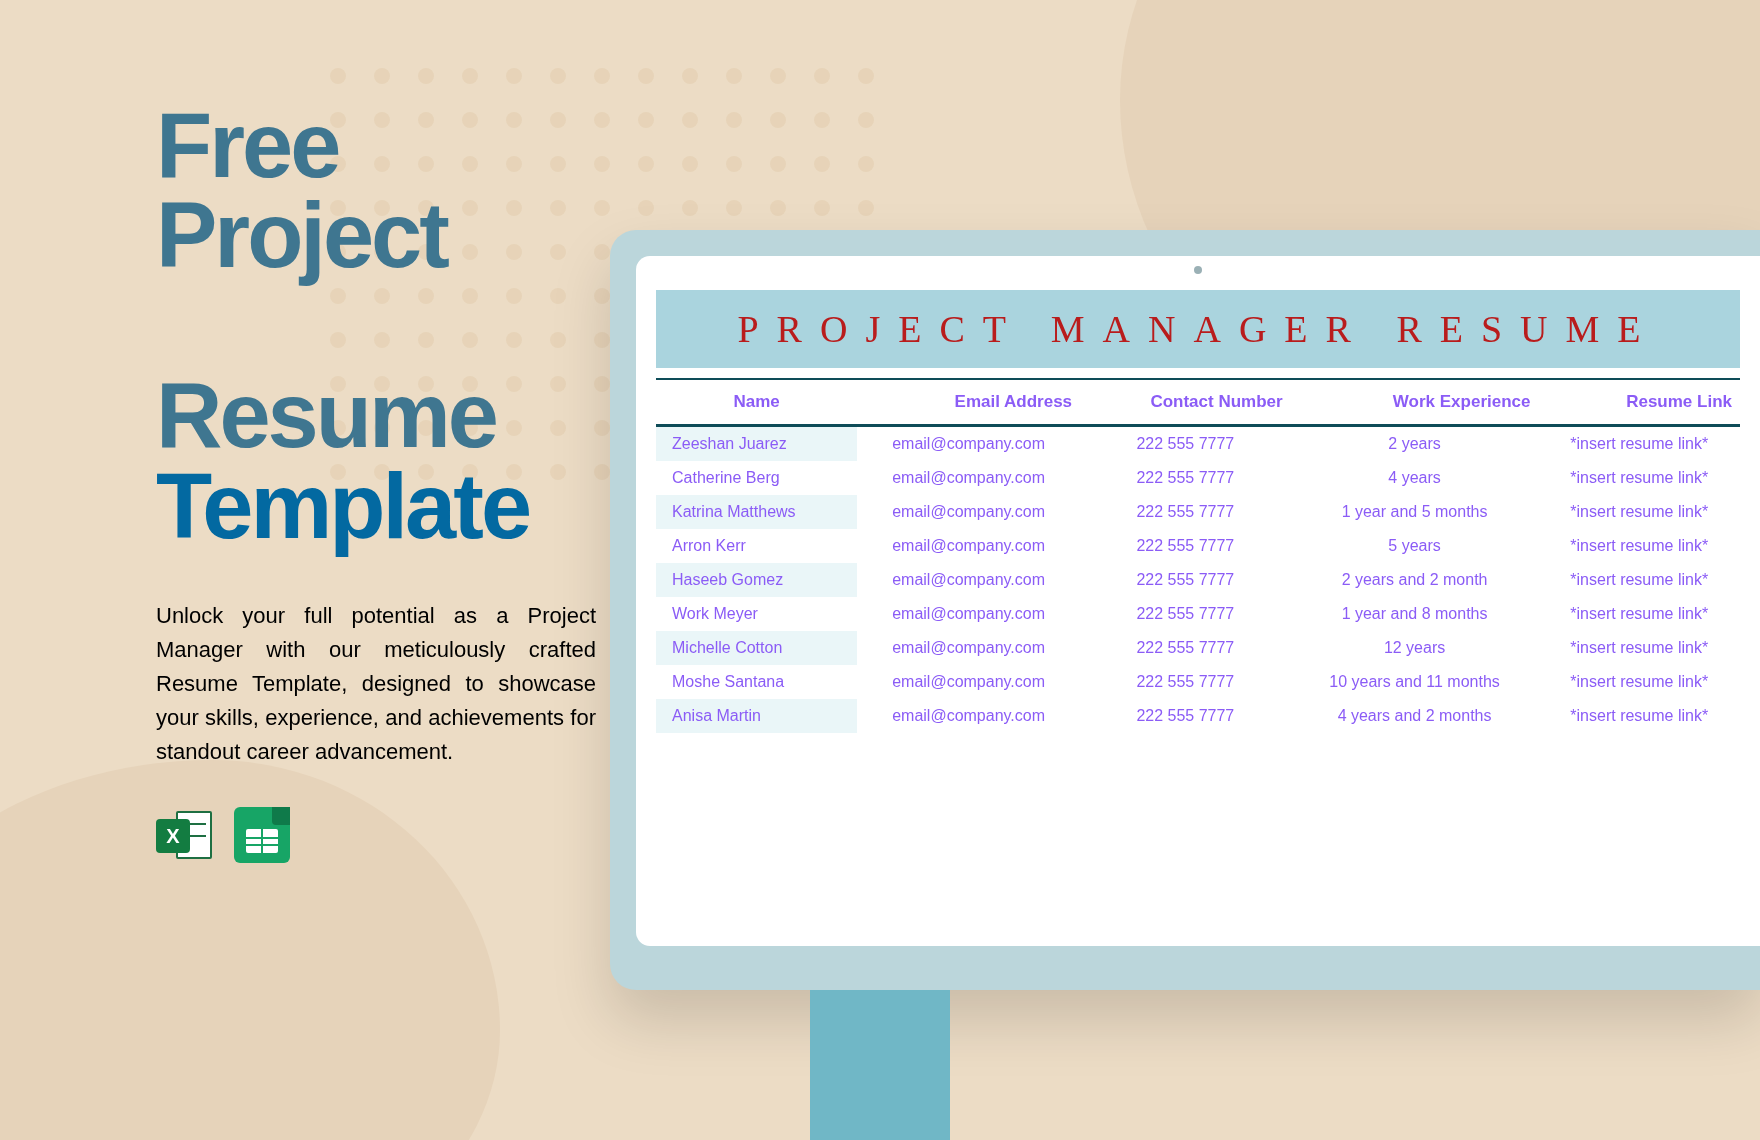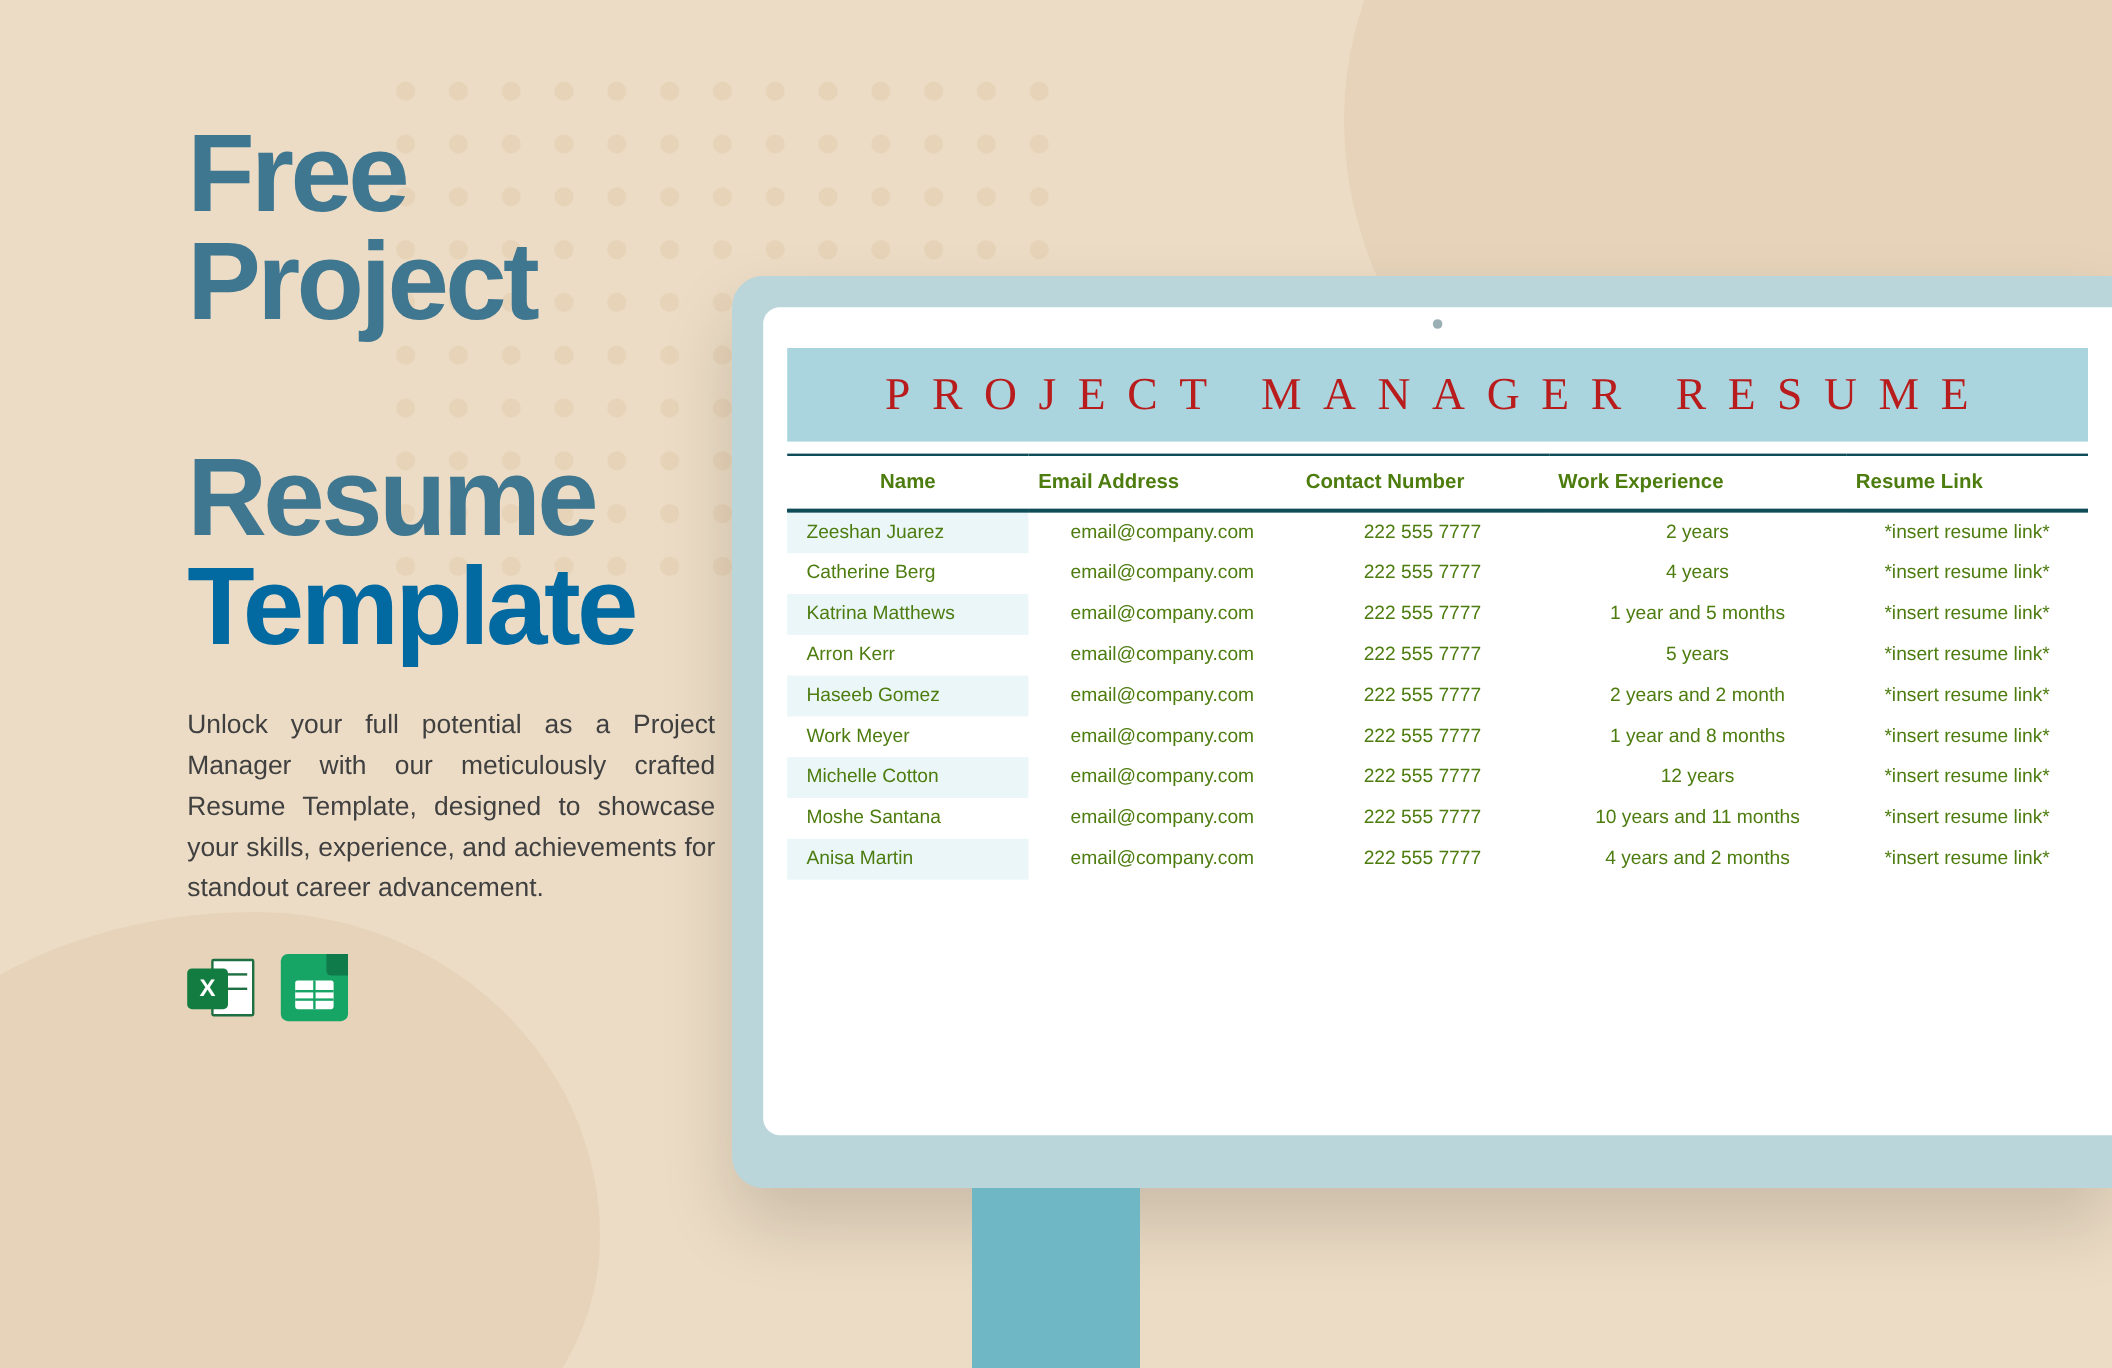--- a/index.html
+++ b/index.html
@@ -23,24 +23,24 @@
   .heading{
     font-family:Arial Black,Impact,Arial,sans-serif;
     font-weight:900;
     font-size:92px;
     line-height:0.98;
     letter-spacing:-3px;
     color:#3F7690;
   }
   .heading .accent{color:#0369a1;display:block}
   .desc{
-    margin-top:36px;
+    margin-top:48px;
     font-size:22px;
     line-height:1.55;
-    color:#404040;
+    color:#000000;
     text-align:justify;
   }
   .icons{margin-top:38px;display:flex;gap:22px;align-items:center}
   .app-icon{width:56px;height:56px;position:relative}
   .excel-icon .book{position:absolute;right:0;top:4px;width:36px;height:48px;background:#fff;border:2px solid #1e6f42;border-radius:2px}
   .excel-icon .book::before,.excel-icon .book::after{content:"";position:absolute;left:4px;right:4px;height:2px;background:#1e6f42}
   .excel-icon .book::before{top:10px}
   .excel-icon .book::after{top:22px}
   .excel-icon .badge{position:absolute;left:0;top:12px;width:34px;height:34px;background:#137c41;border-radius:4px;display:flex;align-items:center;justify-content:center;color:#fff;font-weight:900;font-size:20px}
   .sheets-icon .page{position:absolute;inset:0;background:#17a566;border-radius:6px}
@@ -82,27 +82,27 @@
     display:flex;align-items:center;justify-content:center;
     color:#b91c1c;
     font-size:38px;
     letter-spacing:18px;
     font-weight:400;
     font-family:Georgia,'Times New Roman',serif;
   }
   .sheet{
     margin:10px 20px 0 20px;
   }
-  table{width:100%;border-collapse:collapse;font-size:17px;color:#4d7c0f}
+  table{width:100%;border-collapse:collapse;font-size:17px;color:#8b5cf6}
   thead th{
     padding:12px 8px;
     border-bottom:3px solid #0e4c58;
     border-top:2px solid #0e4c58;
     font-weight:700;
-    text-align:left;
+    text-align:right;
     background:#fff;
   }
   thead th:first-child{text-align:center}
   tbody td{padding:8px 2px;text-align:center;font-size:16px}
   tbody td:first-child{text-align:left;padding-left:16px}
   tbody tr:nth-child(odd) td:first-child{background:#eaf6f8}
   tbody tr:nth-child(odd){}
   tbody tr td{border:0}
 </style>
 </head>

